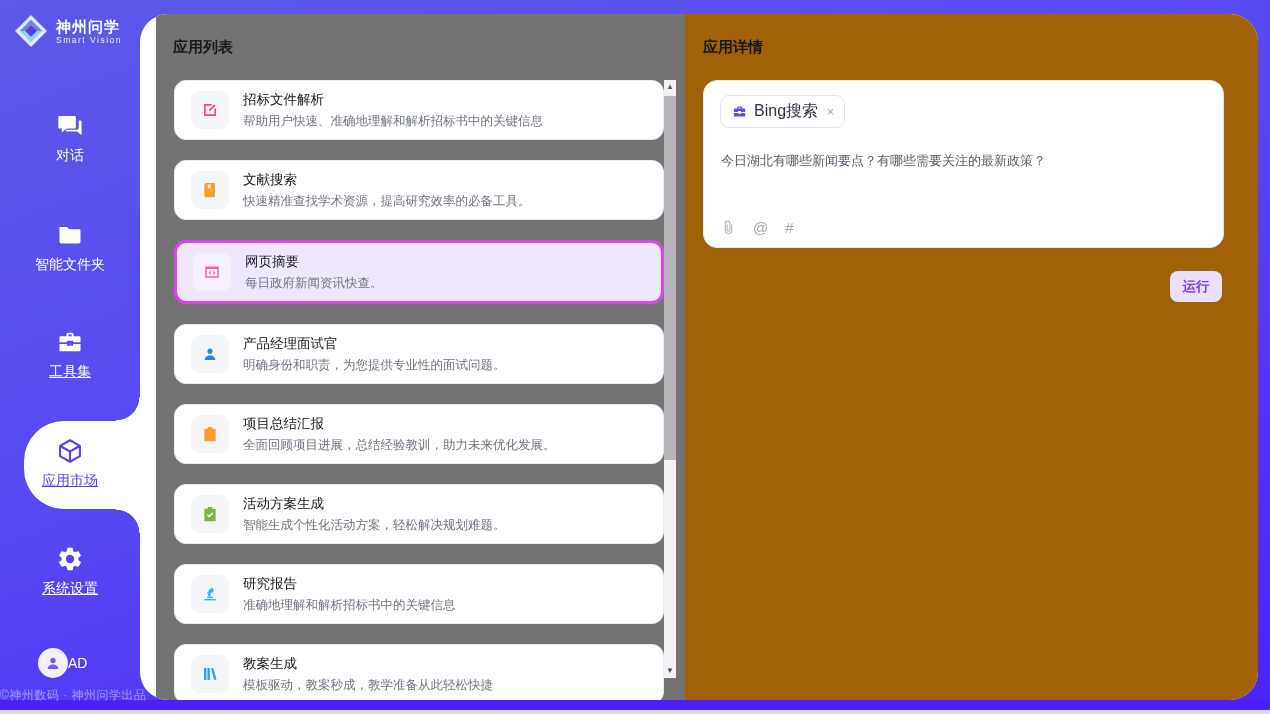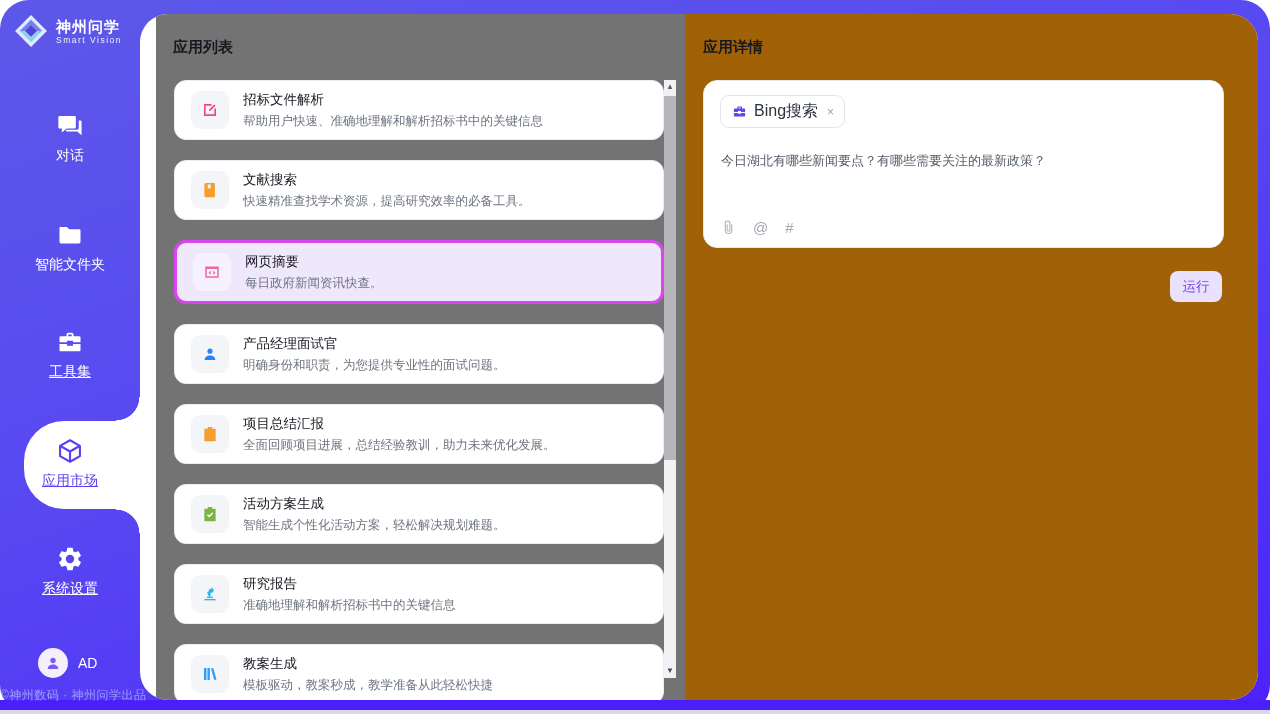--- a/index.html
+++ b/index.html
@@ -2,21 +2,21 @@
 <html><head>
 <meta charset="utf-8">
 <style>
   html,body{margin:0;padding:0;}
   body{
     width:1270px;height:714px;overflow:hidden;
     font-family:"Liberation Sans","DejaVu Sans",sans-serif;
     -webkit-font-smoothing:antialiased;
   }
   .page{position:relative;width:1270px;height:714px;
-    background:linear-gradient(160deg,#5d58e8 0%,#5748f2 45%,#4c22fa 100%);border-radius:29px;}
+    background:linear-gradient(160deg,#5d58e8 0%,#5748f2 45%,#4c22fa 100%);}
   .bottom-strip{position:absolute;left:0;right:0;bottom:0;height:4px;background:#d9dae2;}
   .bottom-band{position:absolute;left:0;right:0;bottom:4px;height:10px;background:#4b1ffb;}
 
   
   .sidebar{position:absolute;left:0;top:0;width:140px;height:710px;z-index:3;}
   .brand{position:absolute;top:14px;left:14px;display:flex;align-items:center;gap:8px;color:#fff;}
   .brand svg{width:34px;height:34px;}
   .brand-name{font-size:15px;font-weight:bold;letter-spacing:1px;line-height:17px;}
   .brand-tagline{font-size:8.5px;letter-spacing:1.5px;opacity:.92;}
   .nav{position:absolute;inset:0;}
@@ -30,21 +30,21 @@
   .nav-item:nth-of-type(3){top:328px;}
   .nav-item:nth-of-type(4){top:437px;}
   .nav-item:nth-of-type(5){top:545px;}
   .nav-item.active{color:#5b3ff0;}
   .nav-item.active .nicon svg{fill:#5b3ff0;}
   .bump{position:absolute;left:24px;right:0;top:-16px;height:88px;background:#fff;
     border-radius:40px 0 0 40px;z-index:-1;}
   .bump .ct,.bump .cb{position:absolute;right:0;width:24px;height:24px;}
   .bump .ct{top:-24px;background:radial-gradient(circle 24px at 0 0,transparent 23px,#fff 23.6px);}
   .bump .cb{bottom:-24px;background:radial-gradient(circle 24px at 0 100%,transparent 23px,#fff 23.6px);}
-  .user-row{position:absolute;left:38px;top:648px;display:flex;align-items:center;gap:10px;color:#fff;cursor:pointer;}
+  .user-row{position:absolute;left:38px;top:648px;display:flex;align-items:center;color:#fff;cursor:pointer;}
   .avatar{width:30px;height:30px;border-radius:50%;background:#f4effb;display:flex;align-items:center;justify-content:center;}
   .avatar svg{width:18px;height:18px;fill:#7a5cf0;}
   .user-name{font-size:14px;}
   .copyright{position:absolute;left:0;width:140px;top:687px;text-align:center;
     font-size:12px;color:rgba(255,255,255,.45);letter-spacing:.5px;white-space:nowrap;}
 
   
   .content{position:absolute;left:140px;top:14px;right:12px;bottom:14px;
     border-radius:28px;overflow:hidden;background:#fff;z-index:2;}
   .list-panel{position:absolute;left:16px;top:0;bottom:0;width:545px;background:#737373;}
@@ -76,21 +76,21 @@
   .chip{position:absolute;top:14px;left:16px;height:31px;display:inline-flex;align-items:center;gap:7px;
     padding:0 10px 0 11px;border:1px solid #e3e5eb;border-radius:9px;background:#fff;cursor:pointer;}
   .chip svg{width:15px;height:15px;fill:#6547ee;}
   .chip-label{font-size:16px;color:#2c3340;}
   .chip-close{font-size:12px;color:#9aa0aa;margin-left:2px;cursor:pointer;}
   .query{position:absolute;top:70px;left:17px;right:17px;font-size:13px;color:#555c68;line-height:19px;cursor:text;}
   .composer-tools{position:absolute;left:17px;bottom:12px;display:flex;align-items:center;gap:17px;color:#a2a7b0;}
   .composer-tools svg{width:15px;height:15px;fill:#a2a7b0;display:block;}
   .tool-glyph{font-size:15px;line-height:15px;cursor:pointer;}
   .run-btn{position:absolute;top:257px;left:485px;width:52px;height:31px;border:none;border-radius:8px;
-    background:#e9e1fd;color:#7a3ff2;font-size:13.5px;cursor:pointer;font-family:inherit;}
+    background:#e9e1fd;color:#7a3ff2;font-size:13.5px;cursor:pointer;font-family:inherit;font-weight:bold;}
 </style>
 </head>
 <body>
 
 <div class="page">
 
   <aside class="sidebar">
     <div class="brand">
       <svg viewBox="0 0 32 32">
         <path d="M16 1 31 16 16 31 1 16z" fill="#e8f2ff" opacity=".95"></path>

